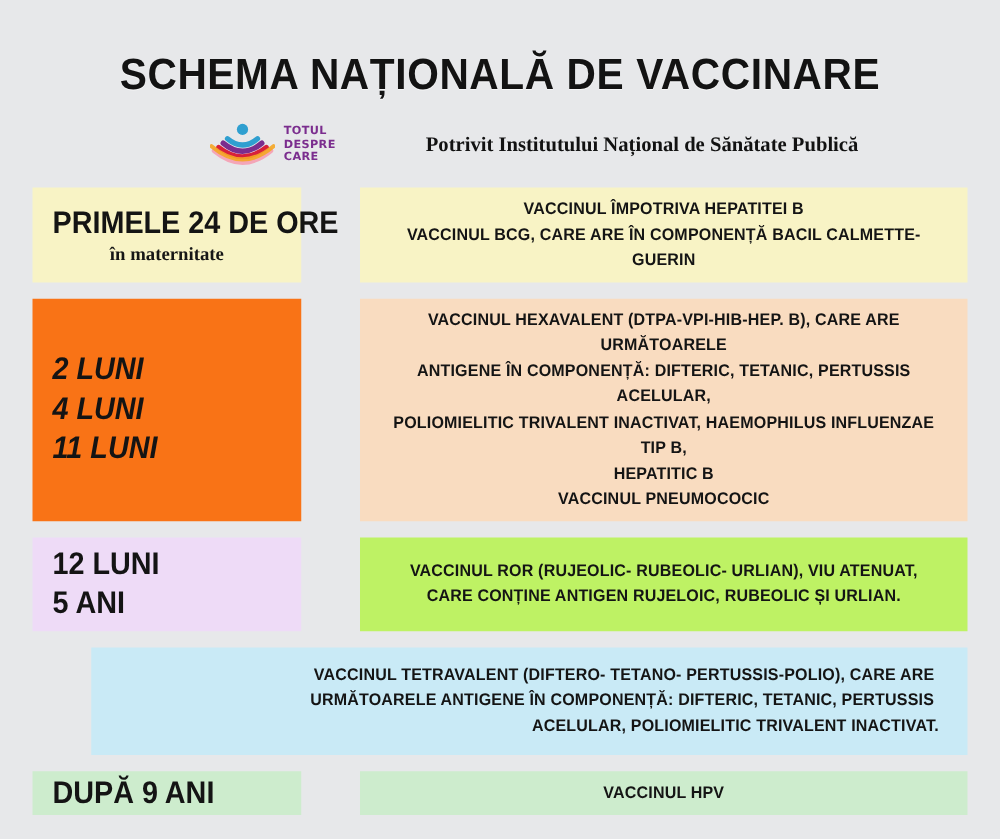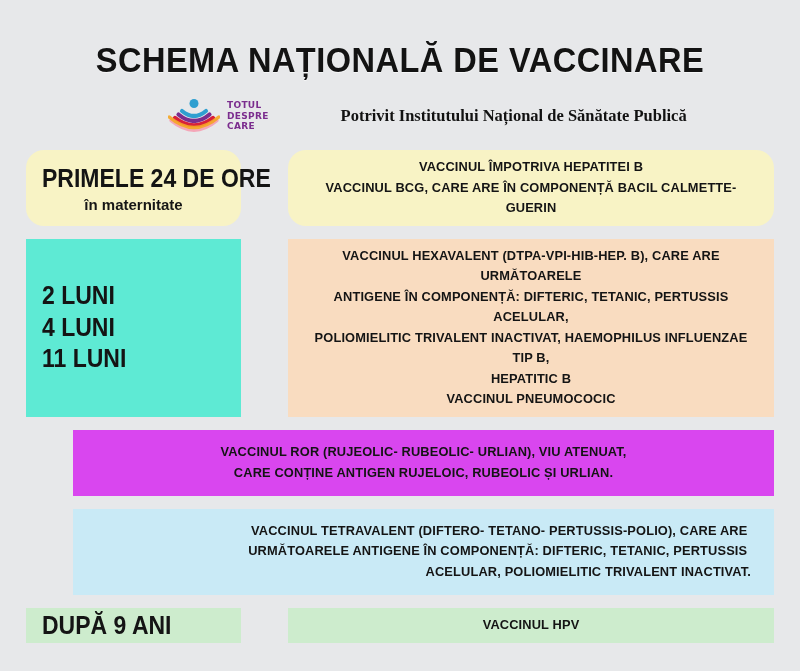--- a/index.html
+++ b/index.html
@@ -117,41 +117,41 @@
     font-family: "Liberation Sans Narrow", "Liberation Sans", sans-serif;
     font-weight: bold;
     font-size: 25px;
     line-height: 1.26;
     color: #141414;
     transform: scaleX(0.92);
     transform-origin: left center;
     white-space: nowrap;
   }
   .age-sub {
-    font-family: Liberation Sans, sans-serif;
+    font-family: Liberation Serif, serif;
     font-weight: bold;
     font-size: 15px;
     color: #161616;
     text-align: center;
     padding-right: 16px;
     margin-top: 1px;
   }
 
   .vax-line {
     font-family: "Liberation Sans Narrow", "Liberation Sans", sans-serif;
     font-weight: bold;
     font-size: 13.5px;
     line-height: 1.52;
     color: #141414;
     letter-spacing: 0.15px;
     transform: scaleX(0.95);
   }
 
   
-  .row-1 .cell-left, .row-1 .cell-right { min-height: 62px; border-radius: 18px; }
+  .row-1 .cell-left, .row-1 .cell-right { min-height: 62px; }
   .row-2 .cell-left, .row-2 .cell-right { min-height: 142px; }
   .row-3 .cell-left, .row-3 .cell-right { min-height: 66px; }
   .row-4 .cell-left, .row-4 .cell-right { min-height: 86px; align-items: flex-end; }
   .row-5 .cell-left, .row-5 .cell-right { min-height: 34px; }
 
   .row-5 .cell-left, .row-6 .cell-left { padding-top: 2px; padding-bottom: 2px; }
   .row-5 .cell-right, .row-6 .cell-right { padding-top: 4px; padding-bottom: 4px; }
 </style>
 </head>
 <body style="background: rgb(231, 232, 234);">
@@ -192,36 +192,40 @@
         <div class="age-label">PRIMELE 24 DE ORE</div>
         <div class="age-sub">în maternitate</div>
       </div>
       <div class="cell-right" style="background: rgb(248, 243, 197);">
         <div class="vax-line">VACCINUL ÎMPOTRIVA HEPATITEI B</div>
         <div class="vax-line">VACCINUL BCG, CARE ARE ÎN COMPONENȚĂ BACIL CALMETTE-GUERIN</div>
       </div>
     </div>
 
     <div class="row row-2">
-      <div class="cell-left" style="background: #5eead4;">
+      <div class="cell-left" style="background: #f97316; font-style: italic;">
         <div class="age-label">2 LUNI</div>
         <div class="age-label">4 LUNI</div>
         <div class="age-label">11 LUNI</div>
       </div>
       <div class="cell-right" style="background: rgb(249, 220, 192);">
         <div class="vax-line">VACCINUL HEXAVALENT (DTPA-VPI-HIB-HEP. B), CARE ARE URMĂTOARELE</div>
         <div class="vax-line">ANTIGENE ÎN COMPONENȚĂ: DIFTERIC, TETANIC, PERTUSSIS ACELULAR,</div>
         <div class="vax-line">POLIOMIELITIC TRIVALENT INACTIVAT, HAEMOPHILUS INFLUENZAE TIP B,</div>
         <div class="vax-line">HEPATITIC B</div>
         <div class="vax-line">VACCINUL PNEUMOCOCIC</div>
       </div>
     </div>
 
     <div class="row row-3">
-      <div class="cell-right" style="background: #d946ef; text-align: center;">
+      <div class="cell-left" style="background: rgb(238, 219, 247);">
+        <div class="age-label">12 LUNI</div>
+        <div class="age-label">5 ANI</div>
+      </div>
+      <div class="cell-right" style="background: #bef264; text-align: center;">
         <div class="vax-line">VACCINUL ROR (RUJEOLIC- RUBEOLIC- URLIAN), VIU ATENUAT,</div>
         <div class="vax-line">CARE CONȚINE ANTIGEN RUJELOIC, RUBEOLIC ȘI URLIAN.</div>
       </div>
     </div>
 
     <div class="row row-4">
       <div class="cell-right" style="background: rgb(201, 234, 246);">
         <div class="vax-line">VACCINUL TETRAVALENT (DIFTERO- TETANO- PERTUSSIS-POLIO), CARE ARE</div>
         <div class="vax-line">URMĂTOARELE ANTIGENE ÎN COMPONENȚĂ: DIFTERIC, TETANIC, PERTUSSIS</div>
         <div class="vax-line">ACELULAR, POLIOMIELITIC TRIVALENT INACTIVAT.</div>

